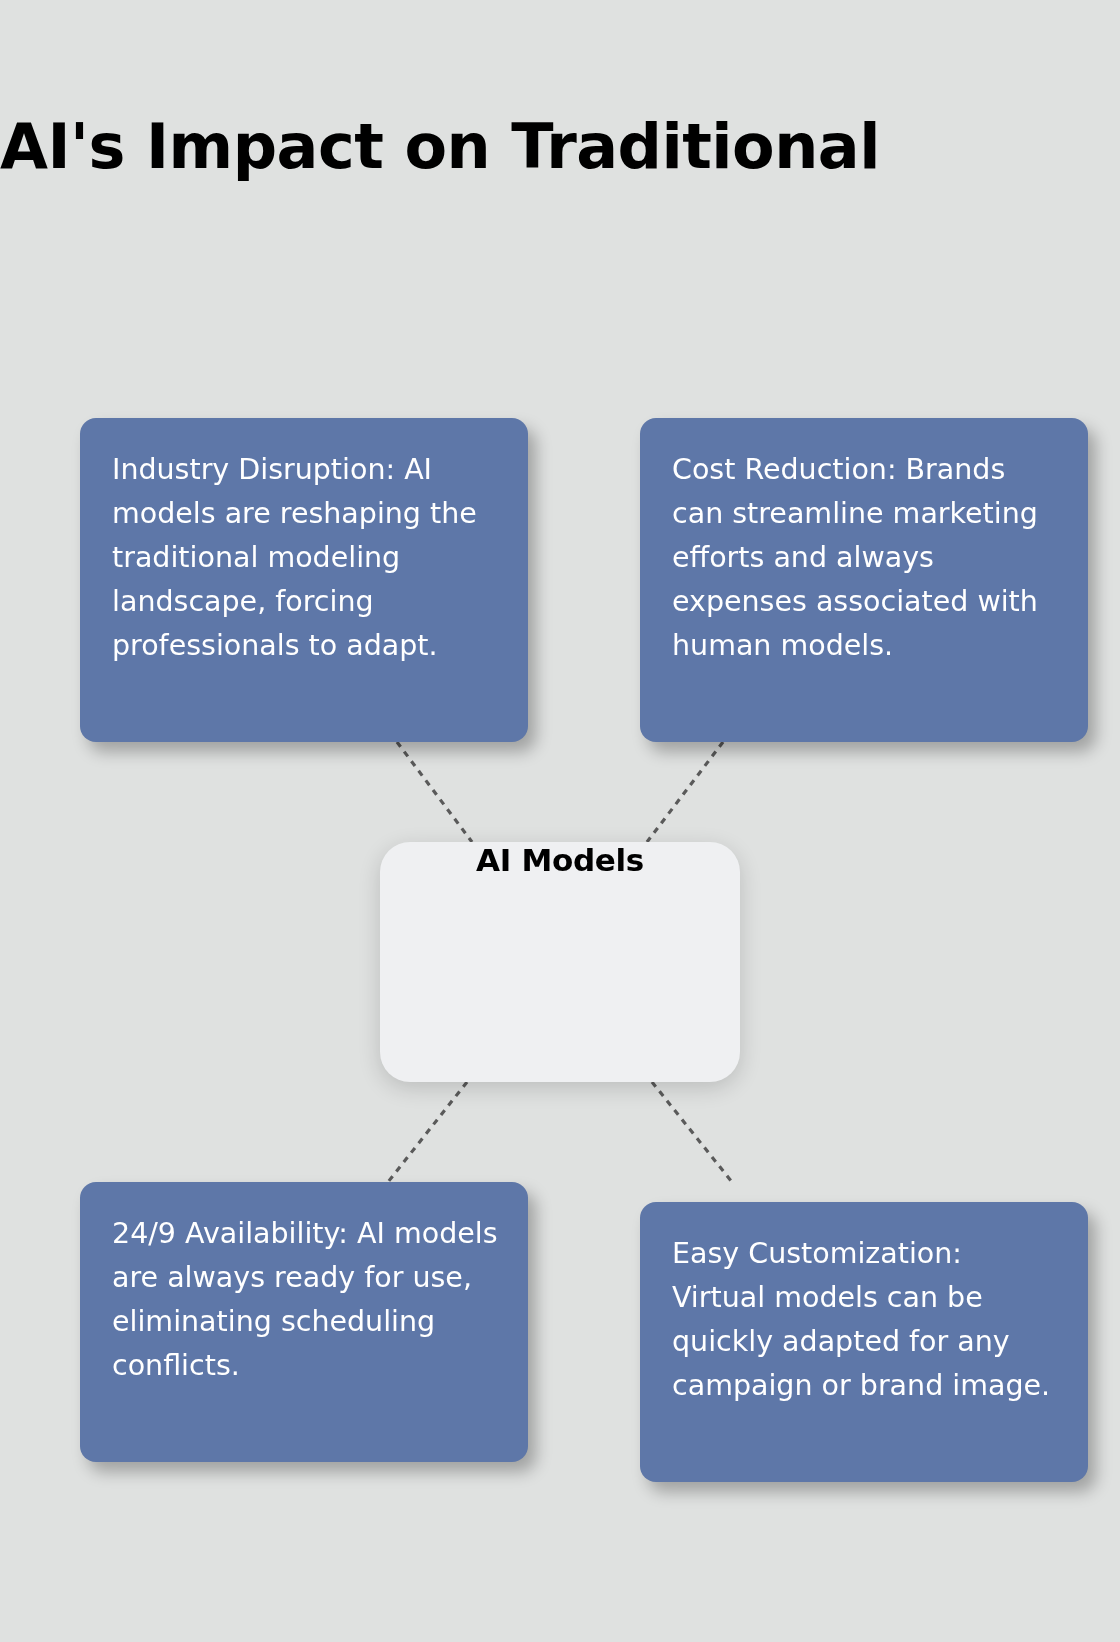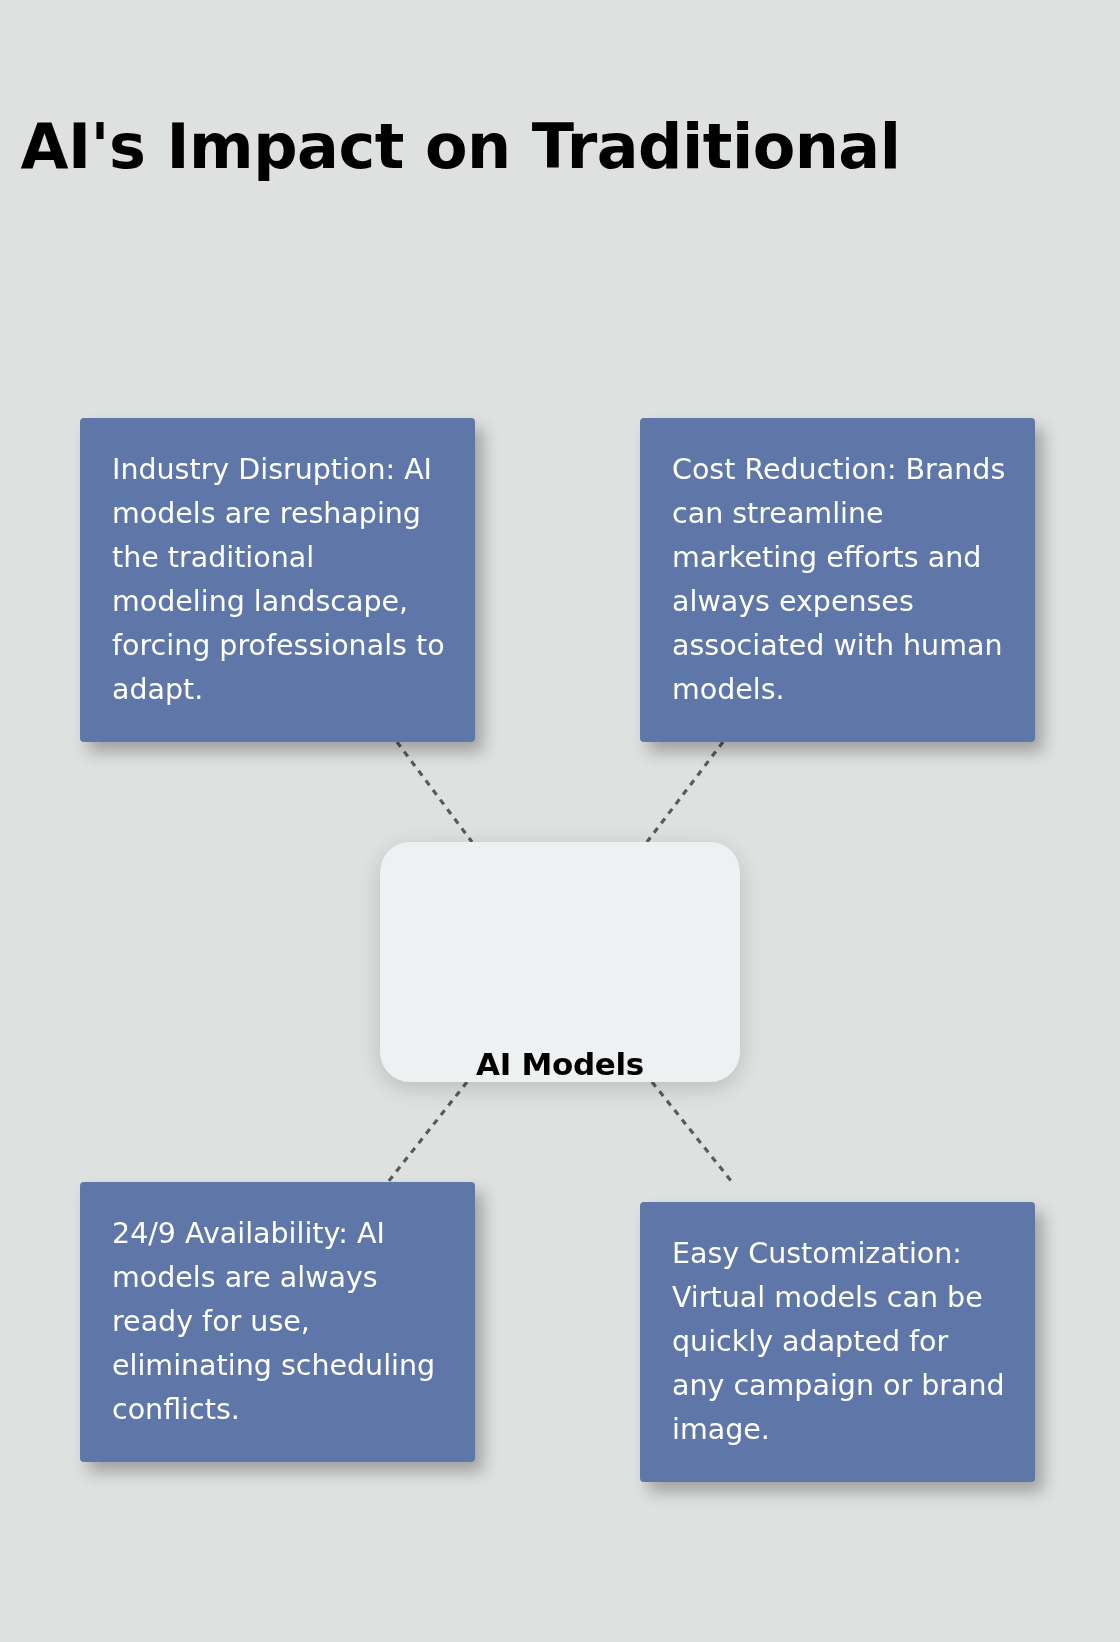--- a/index.html
+++ b/index.html
@@ -12,21 +12,20 @@
     background: #dfe1e0;
     position: relative;
     overflow: hidden;
     font-family: "DejaVu Sans", "Liberation Sans", sans-serif;
   }
   .title {
     position: absolute;
     left: 0;
     top: 103px;
     width: 921px;
-    text-align: center;
     font-family: "DejaVu Sans", sans-serif;
     font-weight: bold;
     font-size: 62px;
     line-height: 87px;
     color: #000000;
     letter-spacing: -0.5px;
   }
   .connectors {
     position: absolute;
     left: 0;
@@ -34,46 +33,46 @@
     width: 1120px;
     height: 1642px;
   }
   .connectors line {
     stroke: #5a5a5a;
     stroke-width: 3.2;
     stroke-dasharray: 6 6;
   }
   .card {
     position: absolute;
-    width: 395px;
+    width: 448px;
     box-sizing: border-box;
     padding: 30px 28px 0 32px;
     background: #5e77a8;
-    border-radius: 4px;
+    border-radius: 16px;
     color: #ffffff;
     font-family: "DejaVu Sans", sans-serif;
     font-size: 28.5px;
     line-height: 44px;
     box-shadow: 8px 10px 16px rgba(0,0,0,0.28);
   }
   .card-tl { left: 80px;  top: 418px;  height: 324px; }
   .card-tr { left: 640px; top: 418px;  height: 324px; }
   .card-bl { left: 80px;  top: 1182px; height: 280px; }
   .card-br { left: 640px; top: 1182px; height: 280px; margin-top: 20px; }
   .center {
     position: absolute;
     left: 380px;
     top: 842px;
     width: 360px;
     height: 240px;
     background: #eff0f2;
     border-radius: 30px;
     box-shadow: 0 6px 22px rgba(0,0,0,0.16);
     display: flex;
-    align-items: flex-end;
+    align-items: flex-start;
     justify-content: center;
   }
   .center-label {
     font-family: "DejaVu Sans", sans-serif;
     font-weight: bold;
     font-size: 31px;
     color: #000000;
     letter-spacing: -0.3px;
   }
 </style>

